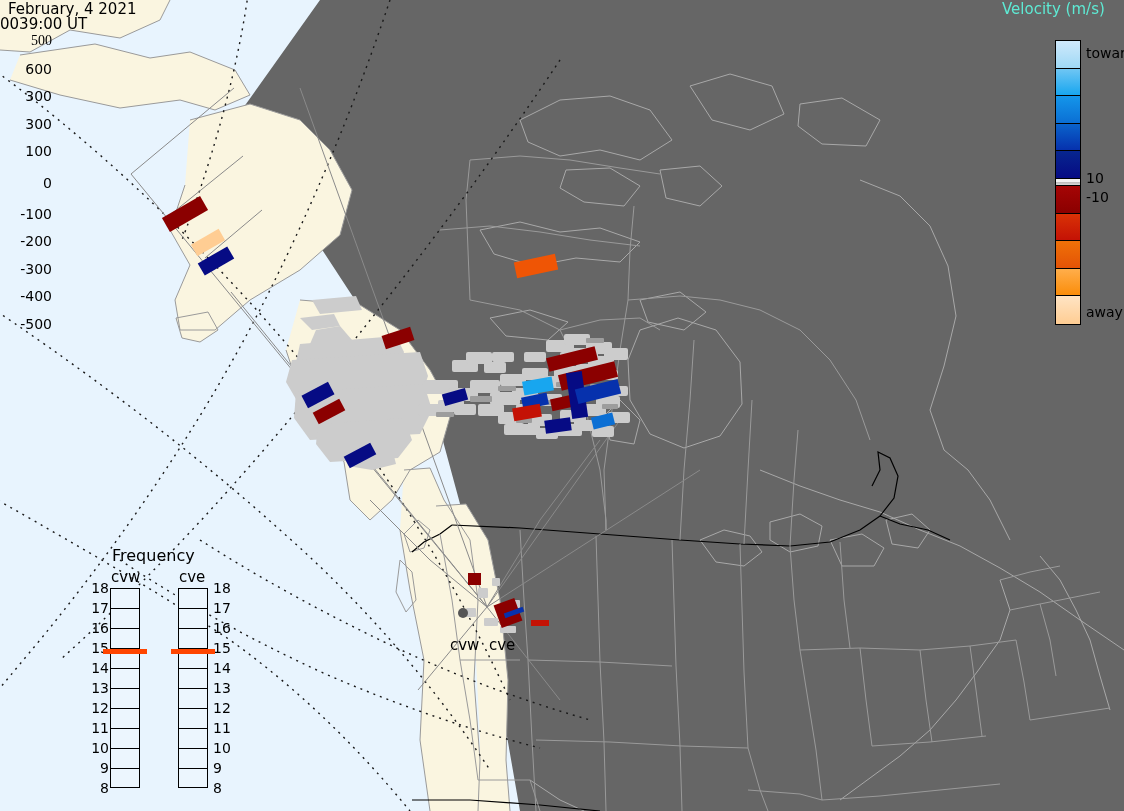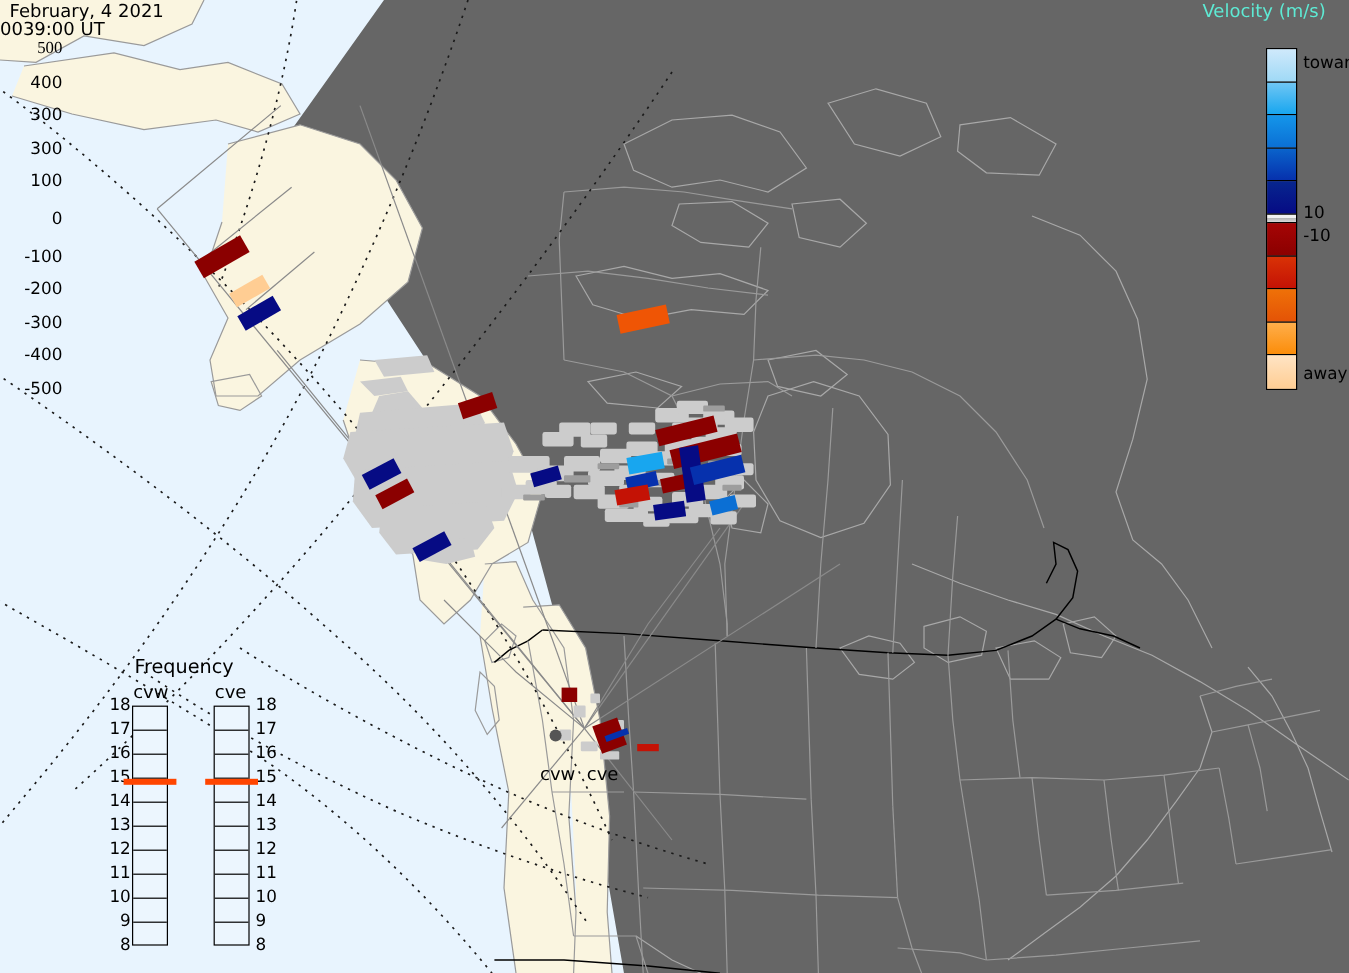--- a/index.html
+++ b/index.html
@@ -296,21 +296,21 @@
       <div class="cband" style="height: 27.6px; background: linear-gradient(rgb(7, 38, 143), rgb(6, 11, 132));"></div>
       <div class="cband" style="height: 7px; background: linear-gradient(rgb(242, 242, 242) 0%, rgb(242, 242, 242) 50%, rgb(185, 185, 185) 50%, rgb(216, 216, 216) 100%);"></div>
       <div class="cband" style="height: 27.6px; background: linear-gradient(rgb(165, 5, 5), rgb(139, 0, 0));"></div>
       <div class="cband" style="height: 27.6px; background: linear-gradient(rgb(217, 50, 6), rgb(196, 18, 5));"></div>
       <div class="cband" style="height: 27.6px; background: linear-gradient(rgb(239, 113, 8), rgb(228, 83, 6));"></div>
       <div class="cband" style="height: 27.6px; background: linear-gradient(rgb(255, 174, 75), rgb(251, 141, 10));"></div>
       <div class="cband" style="height: 27.6px; background: linear-gradient(rgb(255, 228, 196), rgb(255, 205, 147));"></div>
     </div>
   <div id="cbar-ticks">
       <div class="ctick" style="top: 41px; font-family: Liberation Serif, serif;">500</div>
-      <div class="ctick" style="top: 68.6px;">400</div>
+      <div class="ctick" style="top: 68.6px;">600</div>
       <div class="ctick" style="top: 96.2px;">300</div>
       <div class="ctick" style="top: 123.8px;">300</div>
       <div class="ctick" style="top: 151.4px;">100</div>
       <div class="ctick" style="top: 182.5px;">0</div>
       <div class="ctick" style="top: 213.6px;">-100</div>
       <div class="ctick" style="top: 241.2px;">-200</div>
       <div class="ctick" style="top: 268.8px;">-300</div>
       <div class="ctick" style="top: 296.4px;">-400</div>
       <div class="ctick" style="top: 324px;">-500</div>
     </div>

